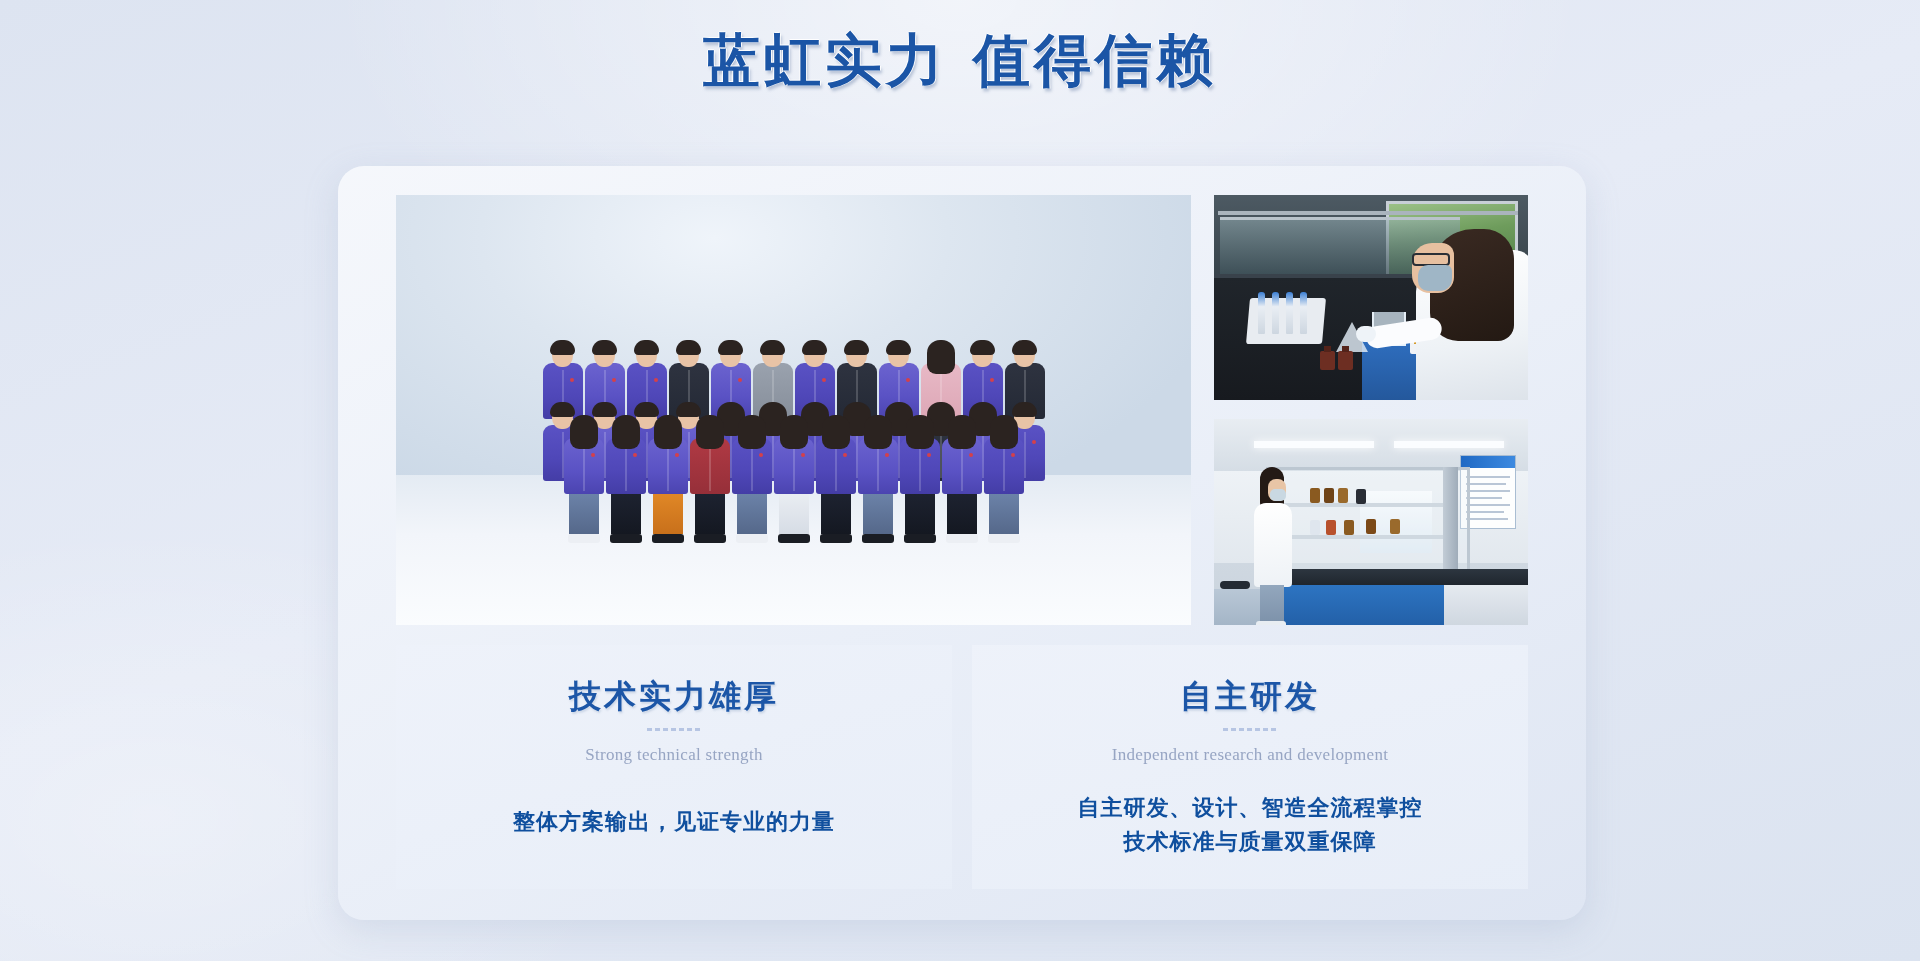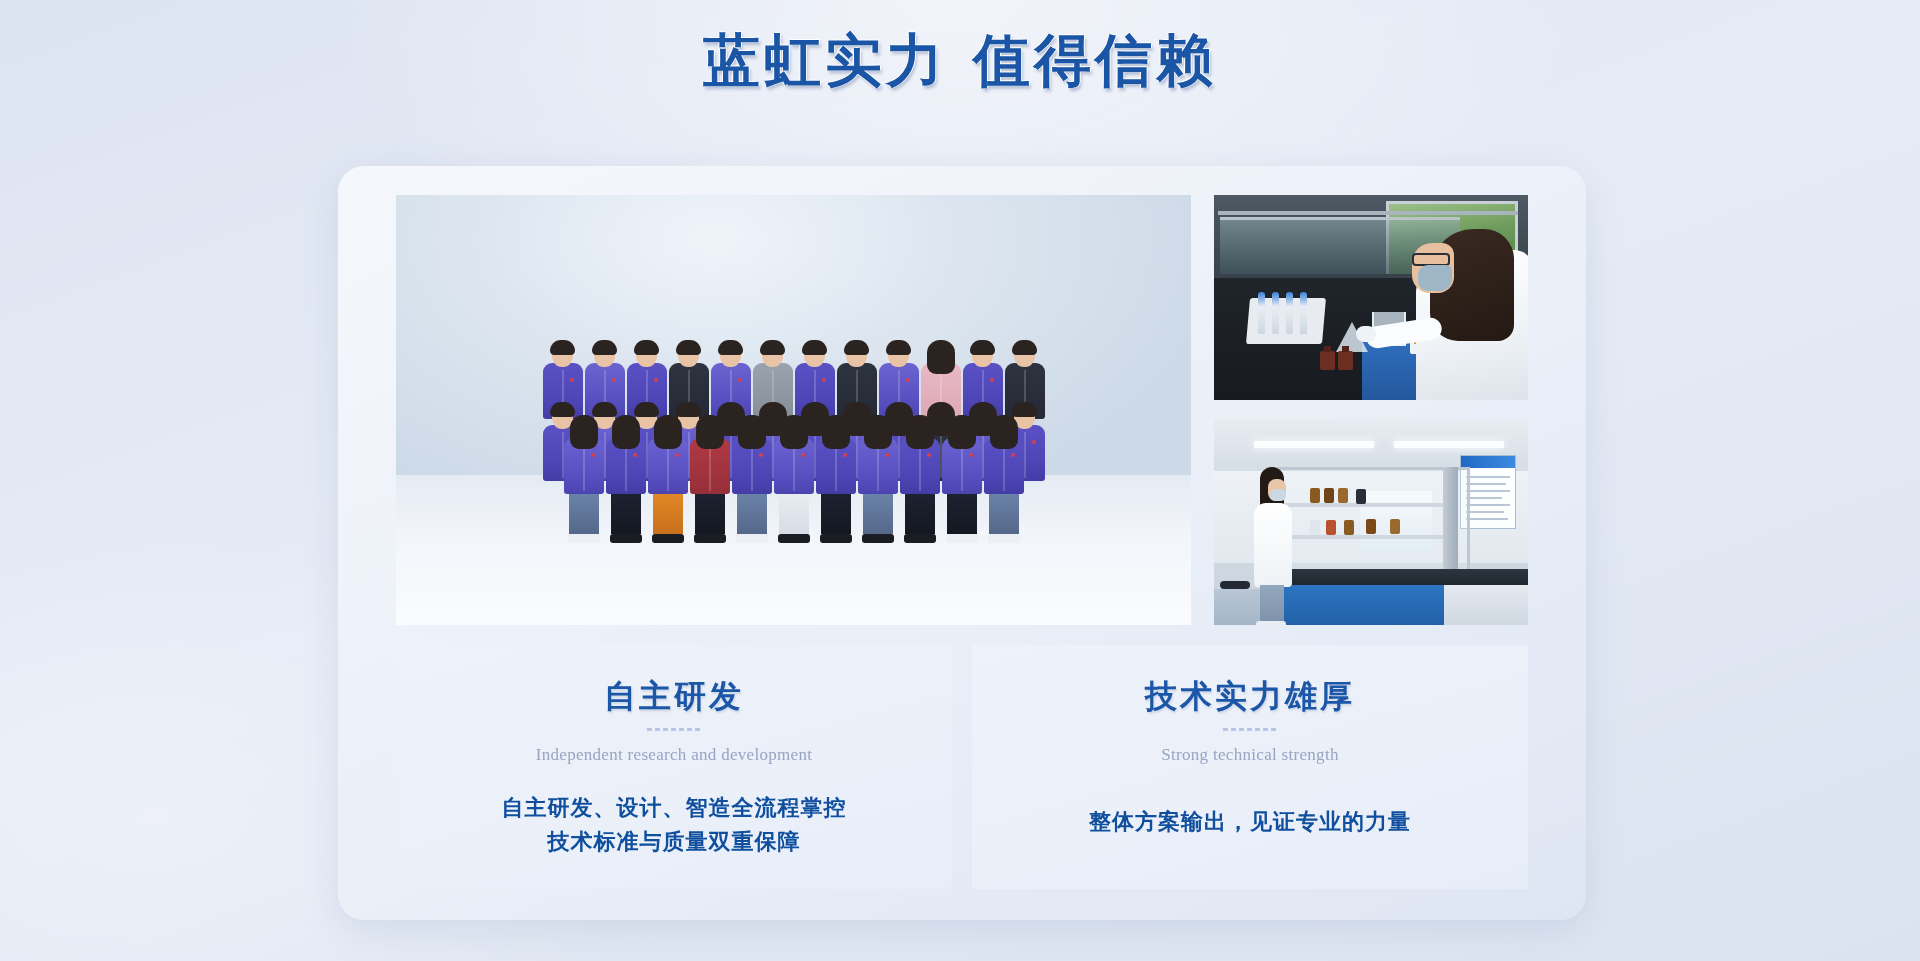--- a/index.html
+++ b/index.html
@@ -928,34 +928,34 @@
             <div class="lab2-p-shoe"></div>
           </div>
         </div>
 
       </div>
     </div>
 
     <div class="cards">
 
       <div class="card">
+        <h2 class="card-title">技术实力雄厚</h2>
+        <div class="card-dashes"></div>
+        <p class="card-en">Strong technical strength</p>
+        <p class="card-body single">
+          <span class="ln">整体方案输出，见证专业的力量</span>
+        </p>
+      </div>
+
+      <div class="card">
         <h2 class="card-title">自主研发</h2>
         <div class="card-dashes"></div>
         <p class="card-en">Independent research and development</p>
         <p class="card-body">
           <span class="ln">自主研发、设计、智造全流程掌控</span>
           <span class="ln">技术标准与质量双重保障</span>
         </p>
       </div>
 
-      <div class="card">
-        <h2 class="card-title">技术实力雄厚</h2>
-        <div class="card-dashes"></div>
-        <p class="card-en">Strong technical strength</p>
-        <p class="card-body single">
-          <span class="ln">整体方案输出，见证专业的力量</span>
-        </p>
-      </div>
-
     </div>
 
   </div>
 </div>
 
 </body></html>

